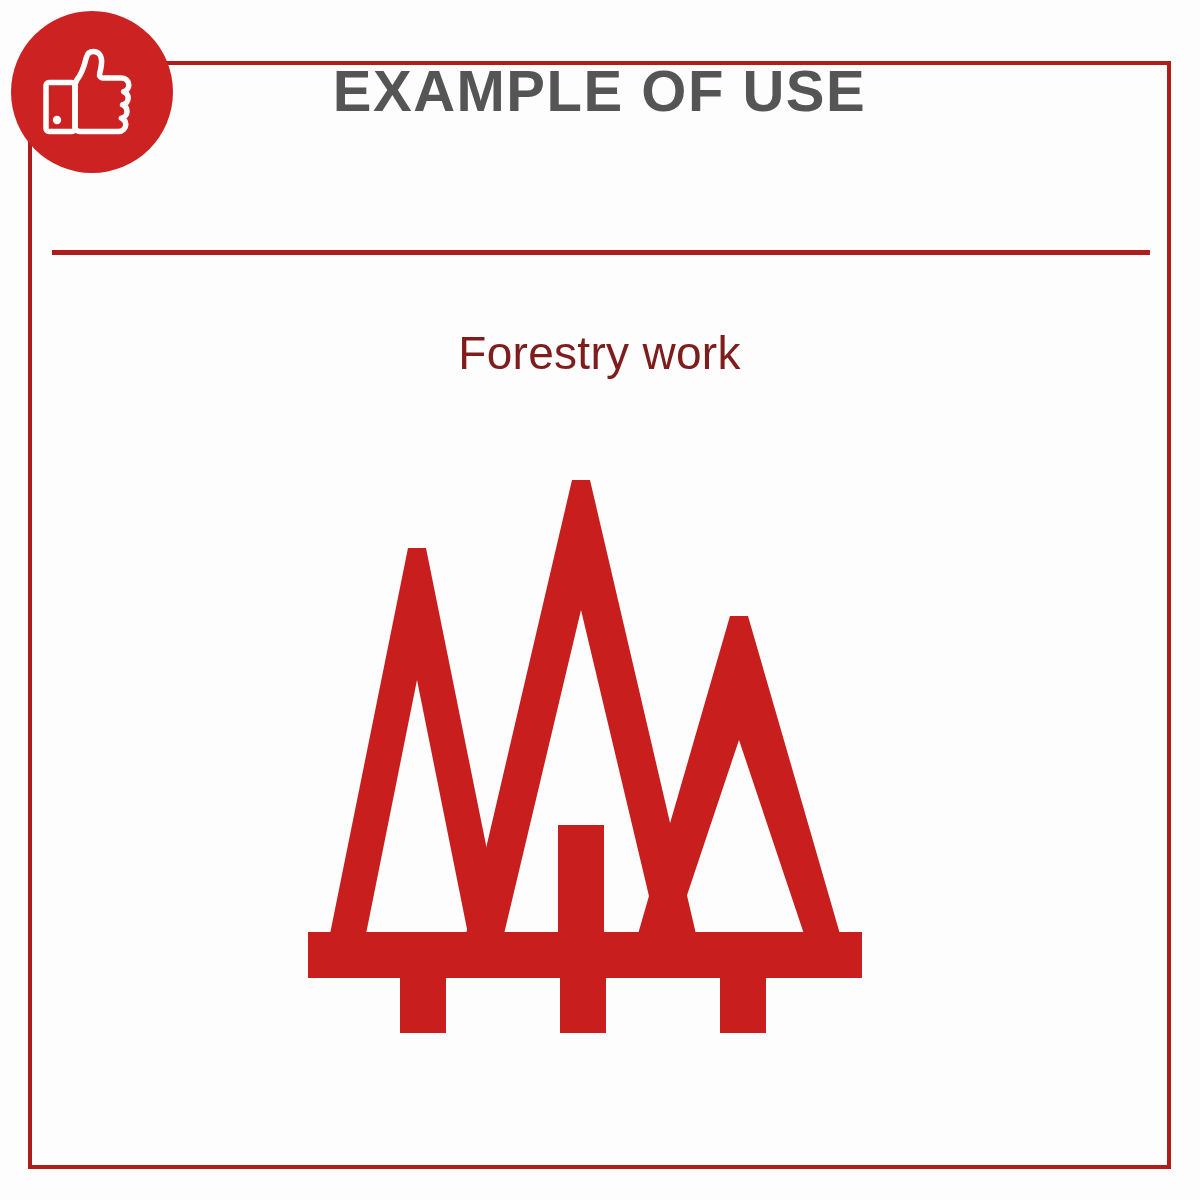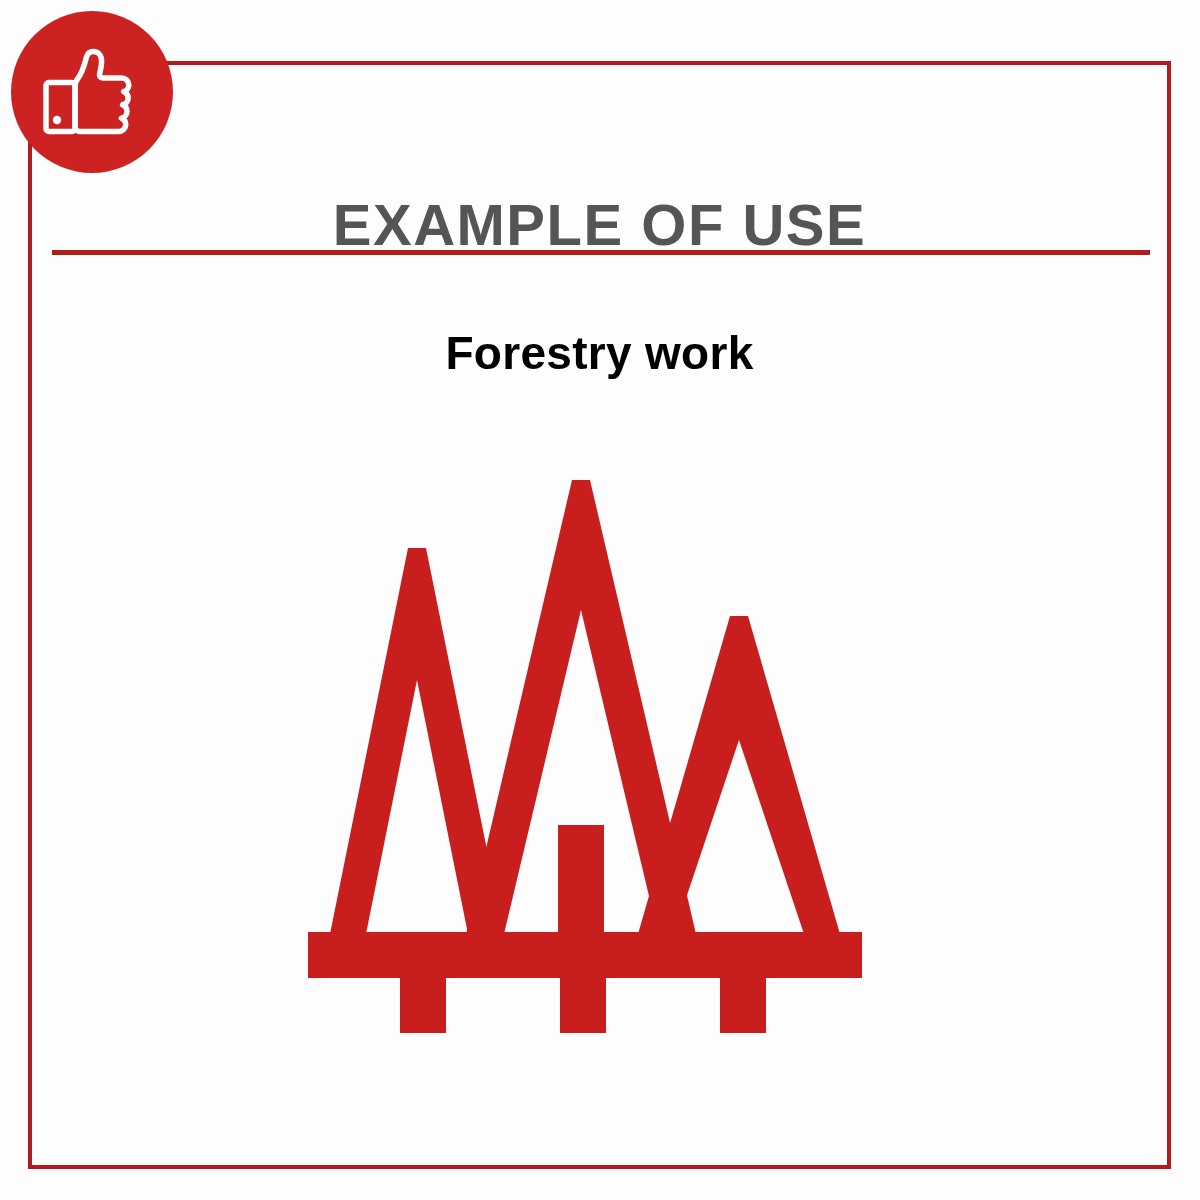--- a/index.html
+++ b/index.html
@@ -34,21 +34,21 @@
   .header {
     position: absolute;
     left: 28px;
     top: 61px;
     width: 1143px;
     height: 195px;
     box-sizing: border-box;
     display: flex;
     flex-direction: column;
     align-items: center;
-    justify-content: flex-end;
+    justify-content: space-between;
   }
   .title {
     font-size: 58px;
     font-weight: bold;
     color: #555555;
     letter-spacing: 1.5px;
     line-height: 1.05;
     white-space: nowrap;
   }
   .subtitle {
@@ -90,22 +90,22 @@
   }
 
   
   .example-label {
     position: absolute;
     left: 32px;
     top: 326px;
     width: 1135px;
     text-align: center;
     font-size: 46px;
-    font-weight: bold;
-    color: #000000;
+    font-weight: normal;
+    color: #7f1d1d;
     letter-spacing: 0.3px;
     white-space: nowrap;
   }
 
   
   .pictogram {
     position: absolute;
     left: 300px;
     top: 470px;
     width: 570px;

